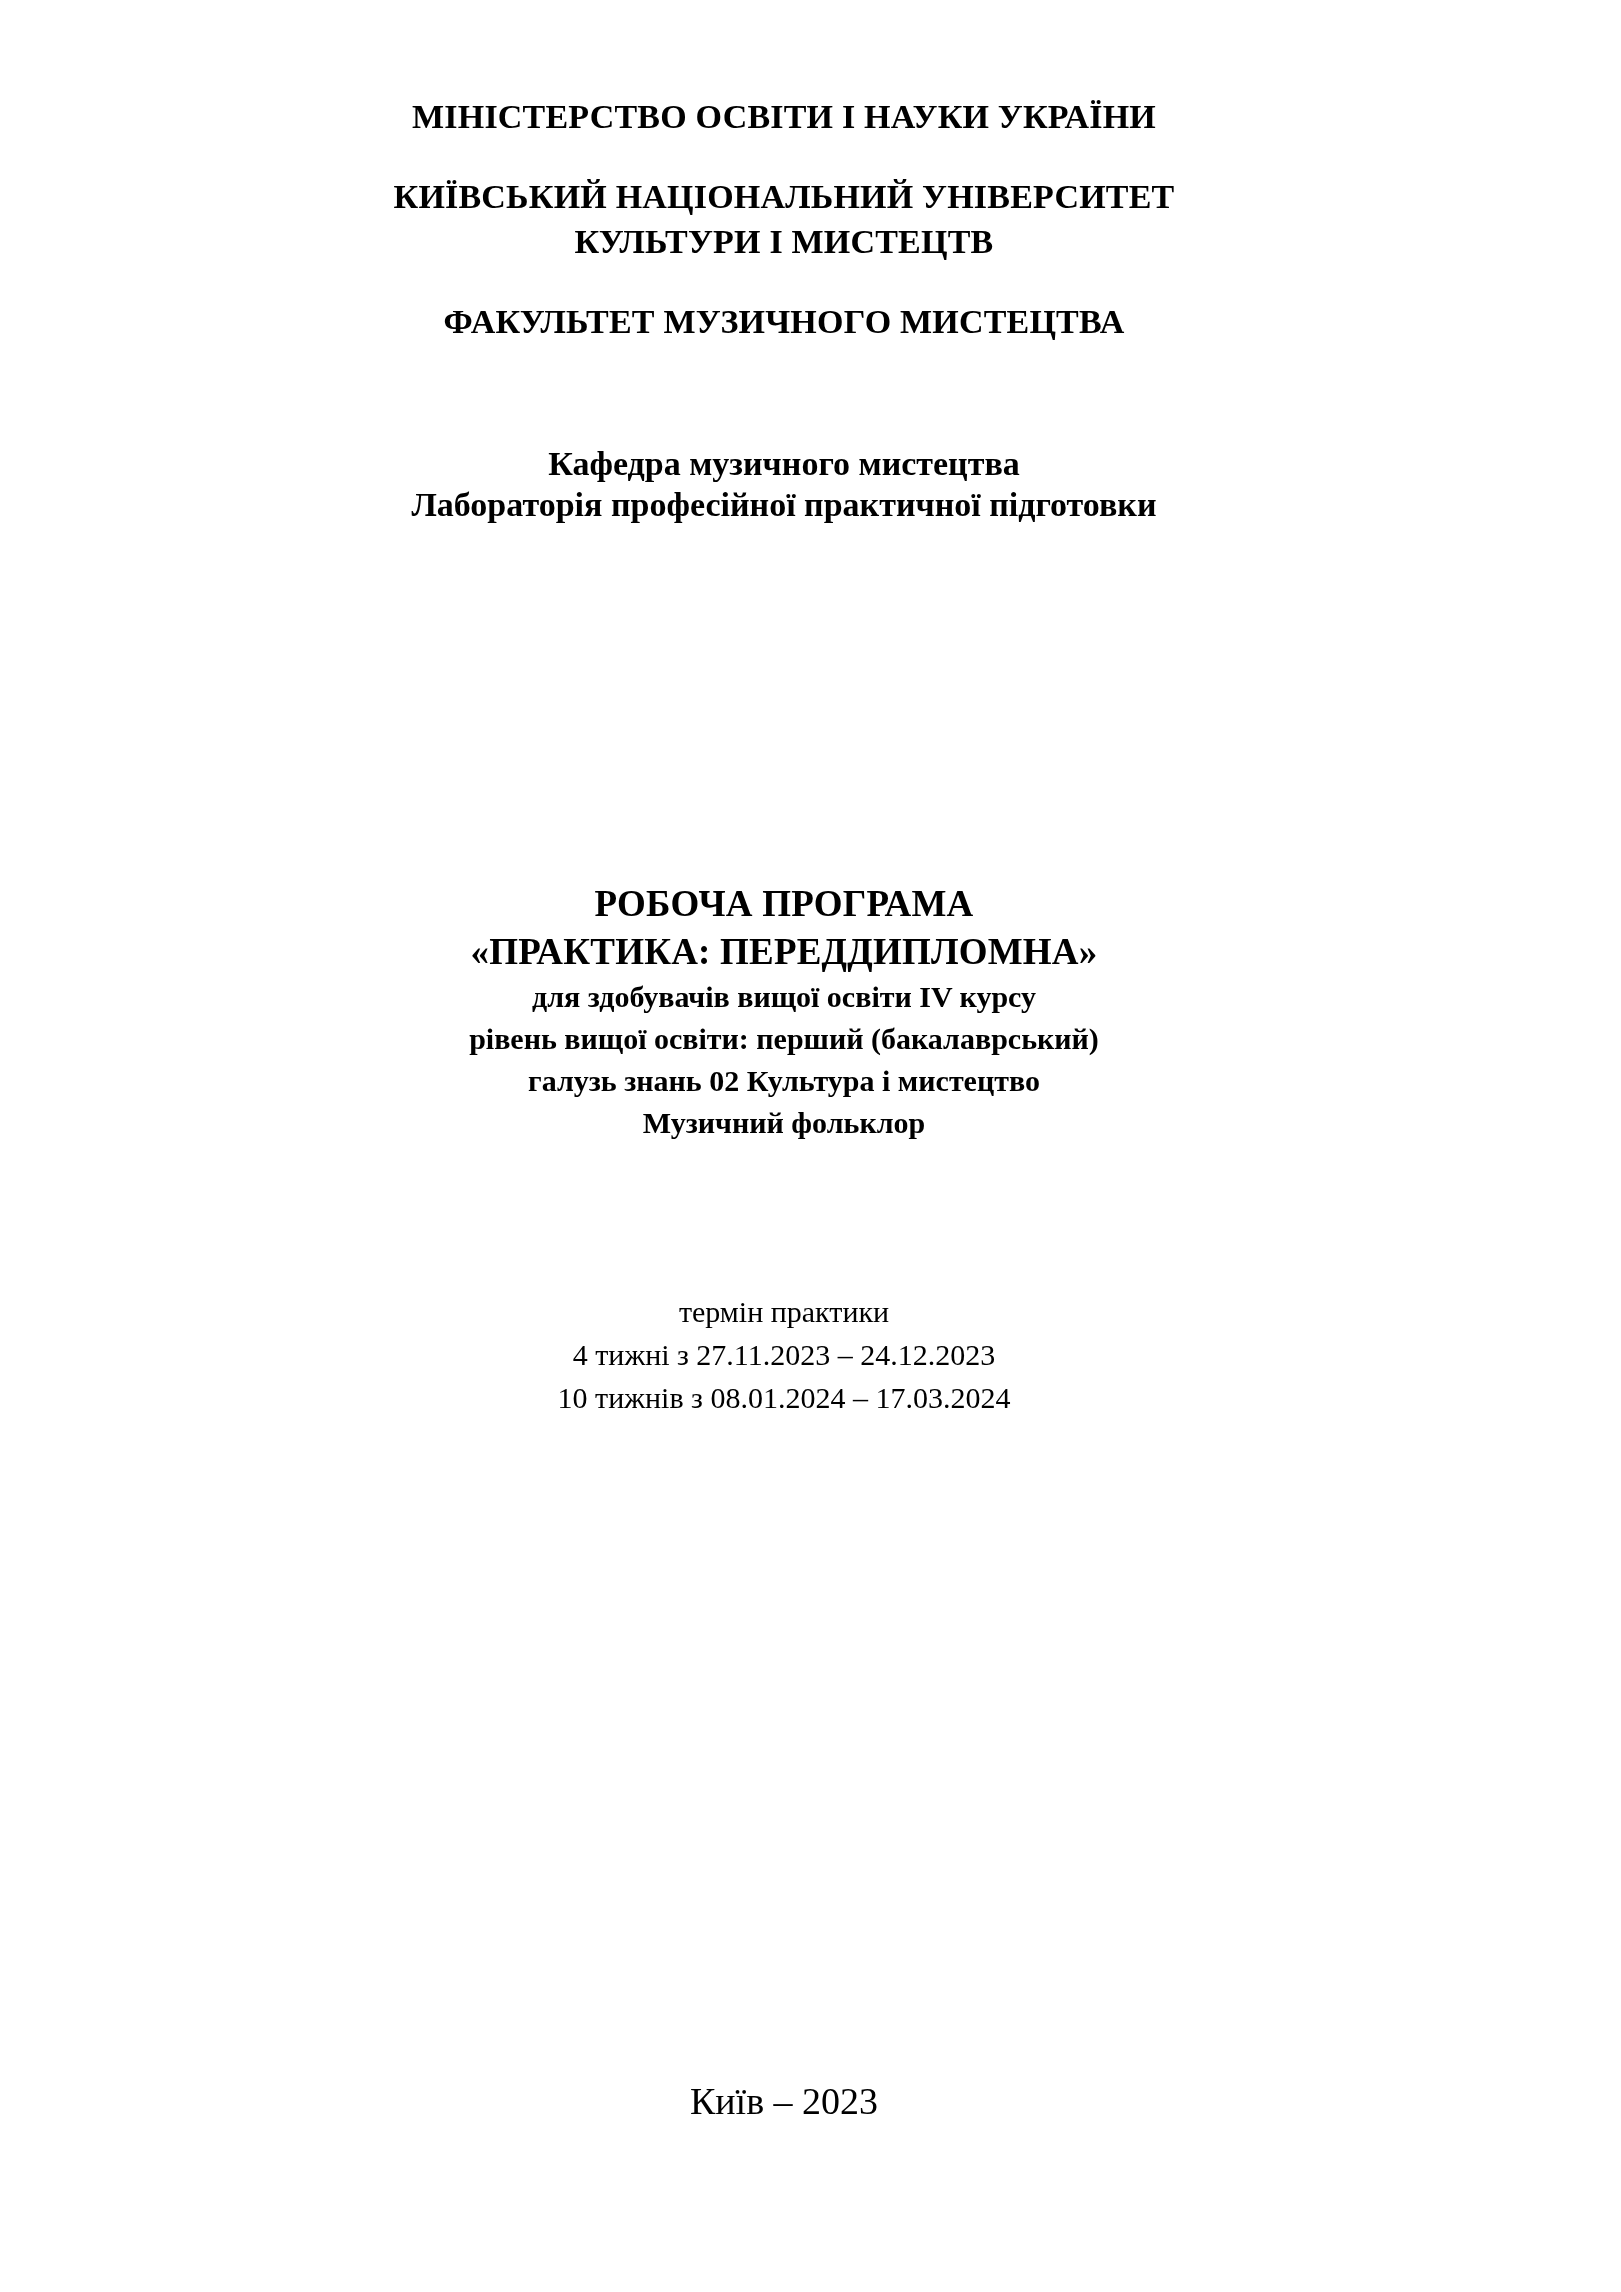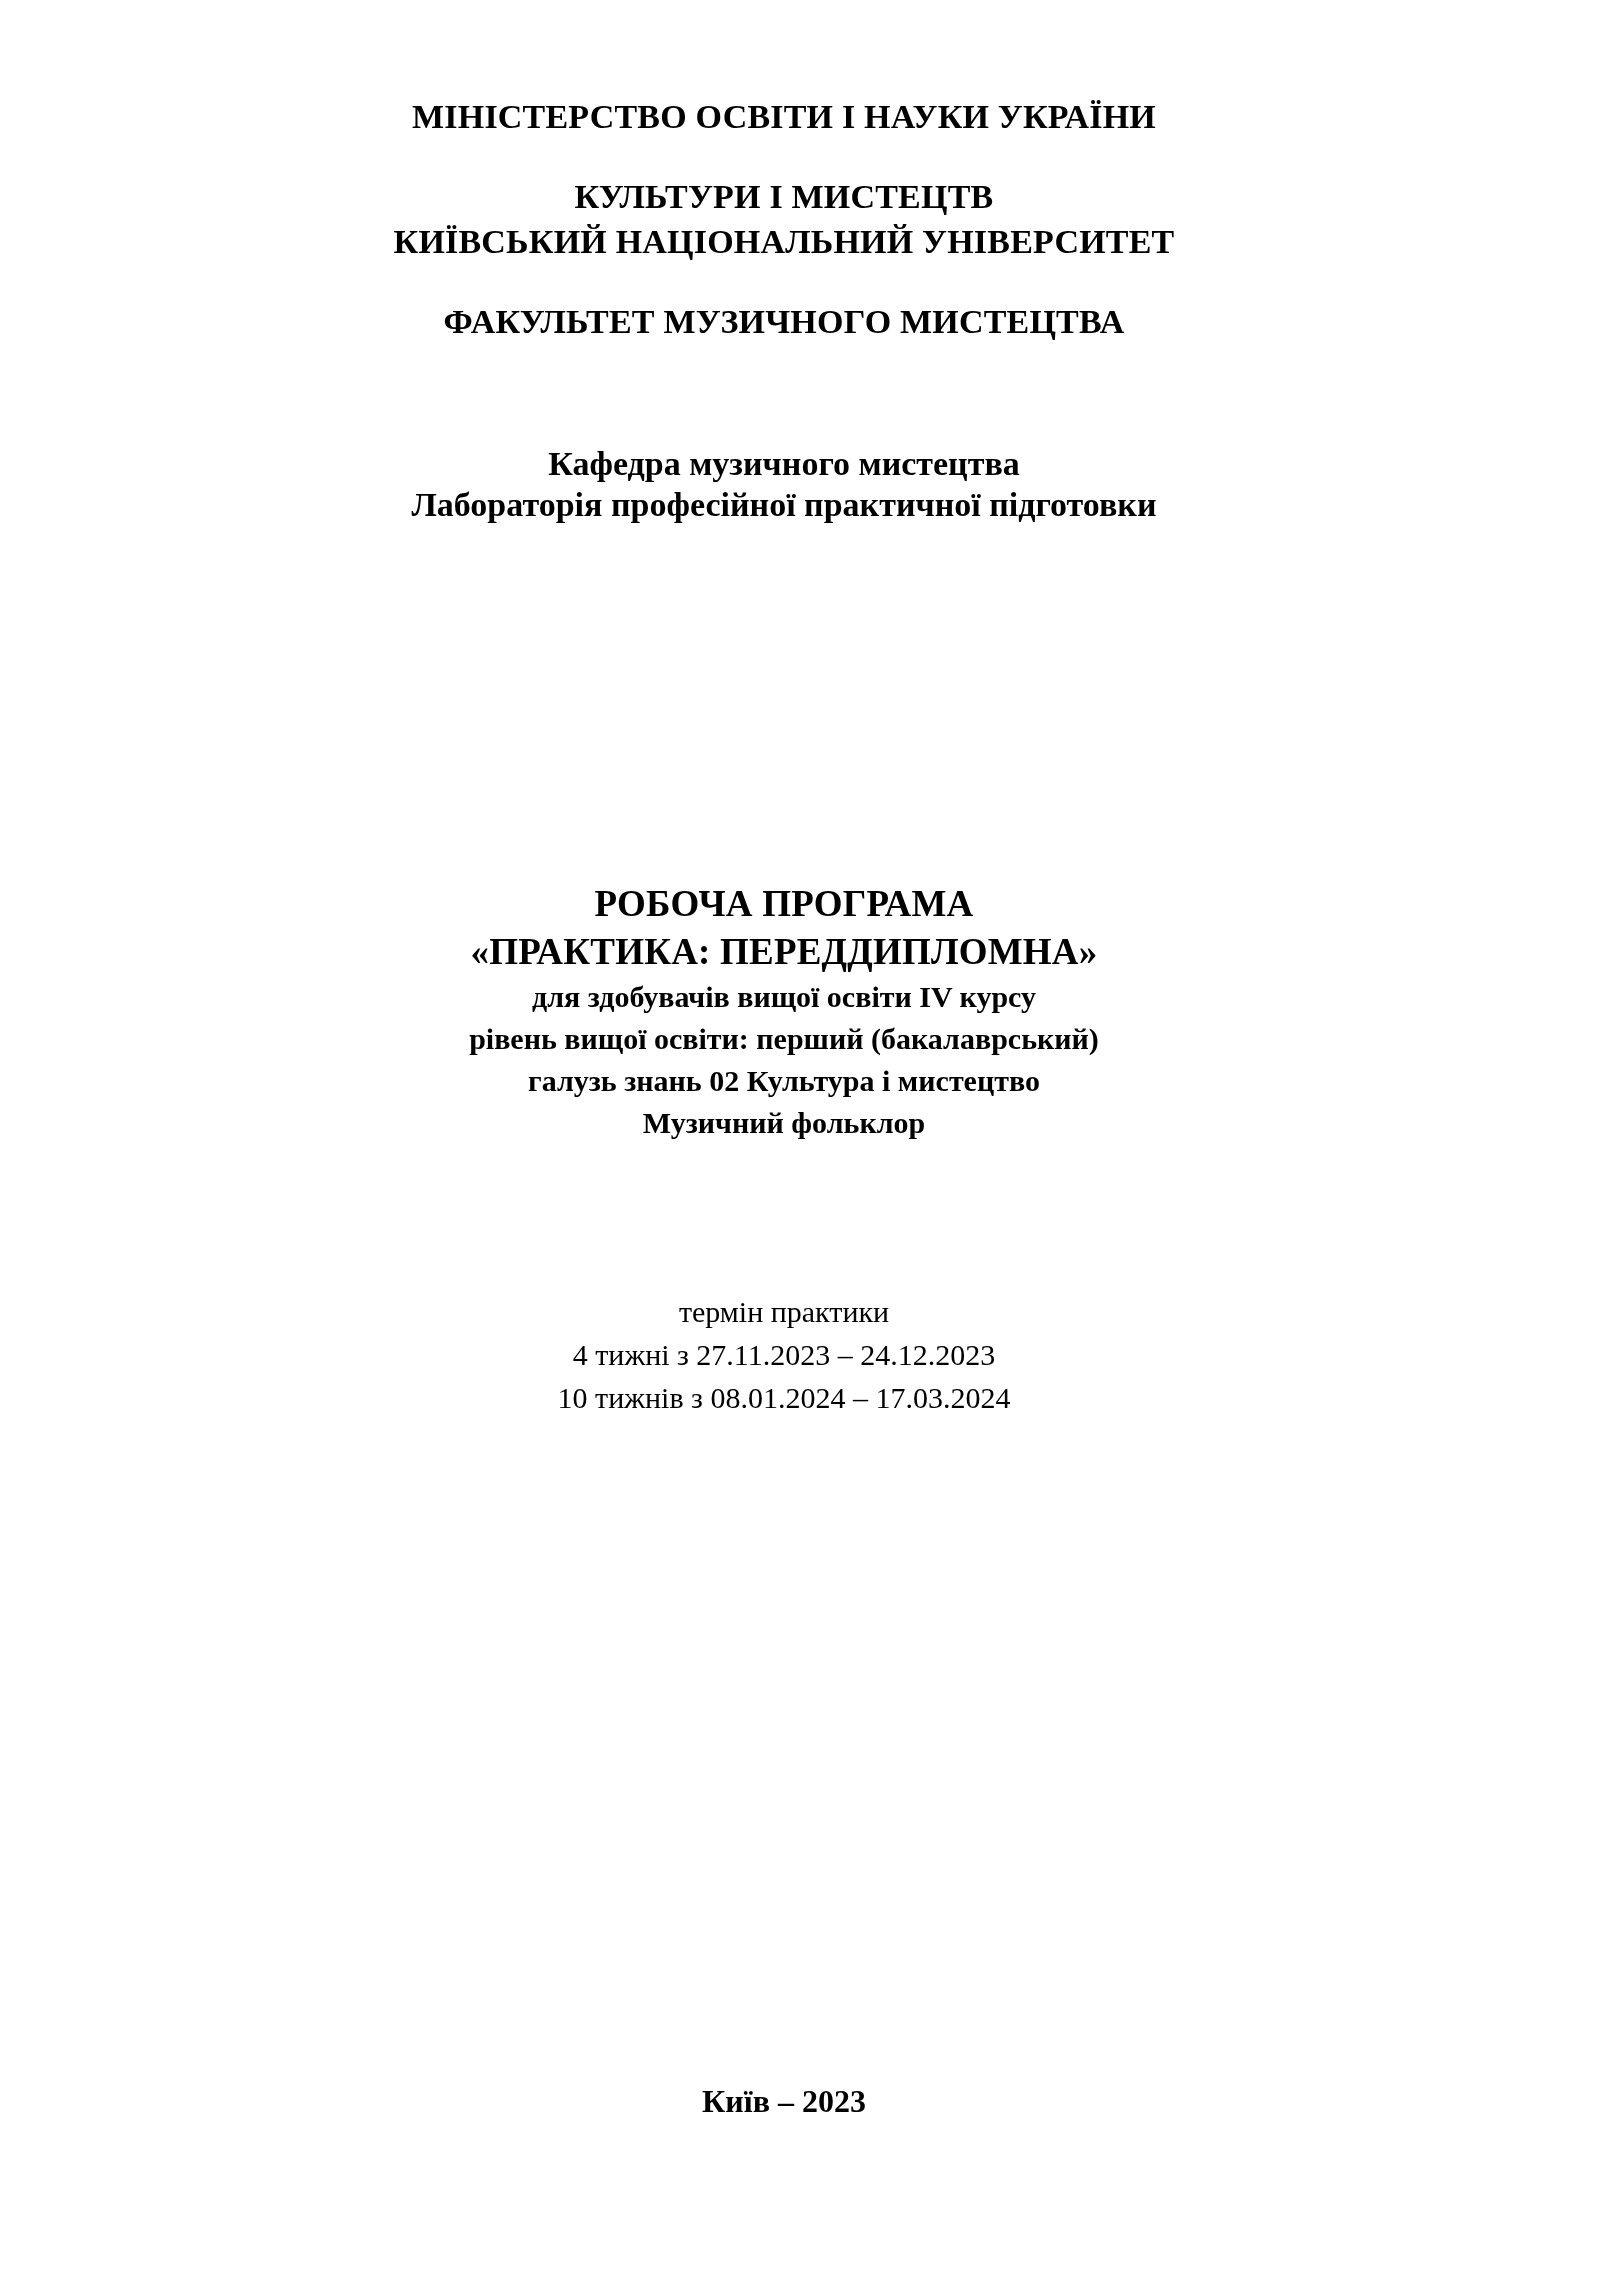--- a/index.html
+++ b/index.html
@@ -75,37 +75,37 @@
   .term-block { top: 1290px; }
   .term-block .line {
     font-weight: normal;
     font-size: 30px;
     line-height: 43px;
   }
 
   
   .footer-block { top: 2081px; }
   .footer-block .line {
-    font-weight: bold;
-    font-size: 32px;
+    font-weight: normal;
+    font-size: 38px;
     line-height: 41px;
   }
 </style>
 </head>
 <body>
 
 <div class="page">
 
   <div class="column header-block">
     <span class="line caps">МІНІСТЕРСТВО ОСВІТИ І НАУКИ УКРАЇНИ</span>
 
     <div class="gap-md"></div>
 
+    <span class="line caps">КИЇВСЬКИЙ НАЦІОНАЛЬНИЙ УНІВЕРСИТЕТ</span>
     <span class="line caps">КУЛЬТУРИ І МИСТЕЦТВ</span>
-    <span class="line caps">КИЇВСЬКИЙ НАЦІОНАЛЬНИЙ УНІВЕРСИТЕТ</span>
 
     <div class="gap-md"></div>
 
     <span class="line caps">ФАКУЛЬТЕТ МУЗИЧНОГО МИСТЕЦТВА</span>
   </div>
 
   <div class="column dept-block">
     <span class="line">Кафедра музичного мистецтва</span>
     <span class="line">Лабораторія професійної практичної підготовки</span>
   </div>

